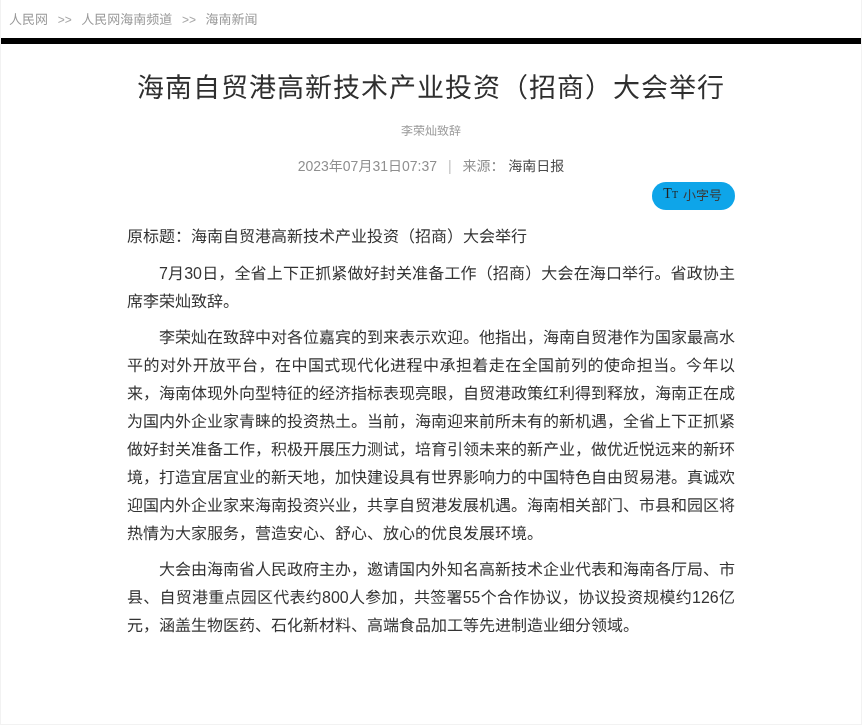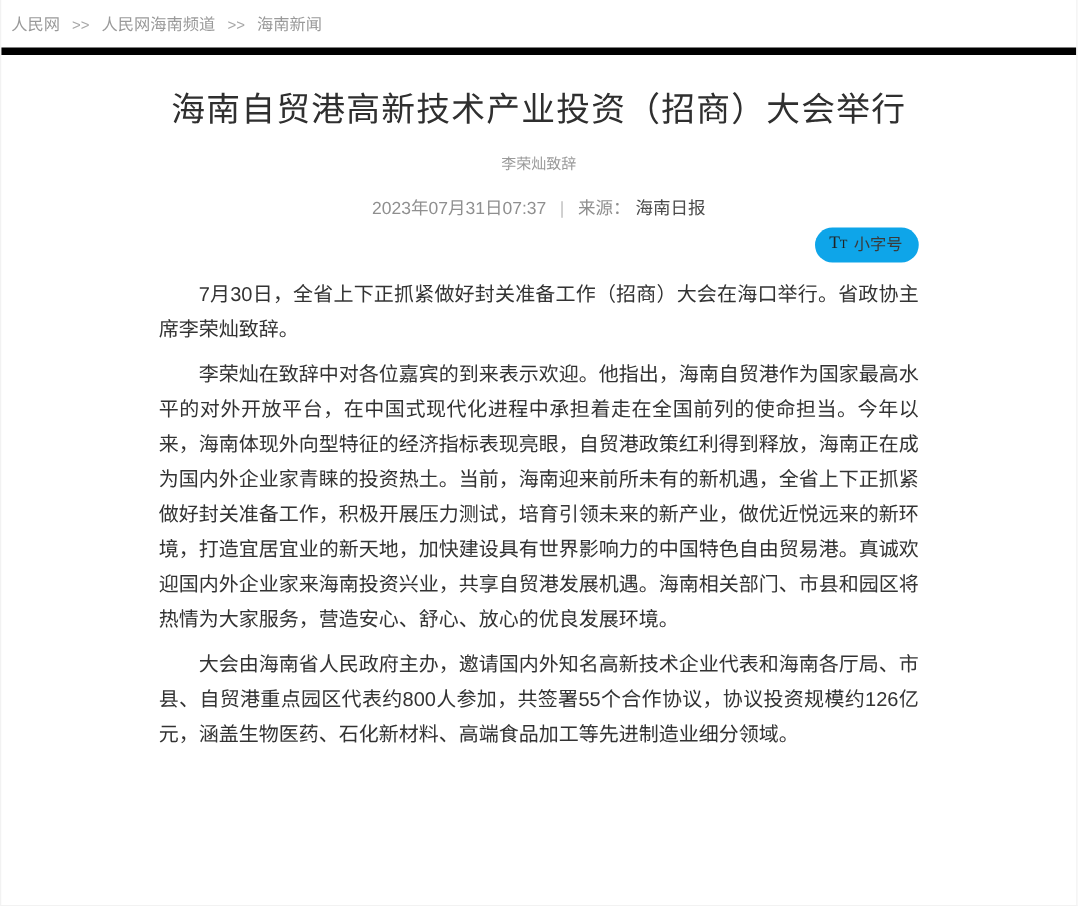--- a/index.html
+++ b/index.html
@@ -132,20 +132,21 @@
     </div>
 
     <div class="toolbar">
       <button class="font-btn">
         <span class="tt-icon"><span class="t-big">T</span><span class="t-small">T</span></span>
         <span>小字号</span>
       </button>
     </div>
 
     <div class="article-body">
+      <p class="original-title"><span>原标题：</span><span>海南自贸港高新技术产业投资（招商）大会举行</span></p>
       <p class="para">7月30日，全省上下正抓紧做好封关准备工作（招商）大会在海口举行。省政协主席李荣灿致辞。</p>
       <p class="para">李荣灿在致辞中对各位嘉宾的到来表示欢迎。他指出，海南自贸港作为国家最高水平的对外开放平台，在中国式现代化进程中承担着走在全国前列的使命担当。今年以来，海南体现外向型特征的经济指标表现亮眼，自贸港政策红利得到释放，海南正在成为国内外企业家青睐的投资热土。当前，海南迎来前所未有的新机遇，全省上下正抓紧做好封关准备工作，积极开展压力测试，培育引领未来的新产业，做优近悦远来的新环境，打造宜居宜业的新天地，加快建设具有世界影响力的中国特色自由贸易港。真诚欢迎国内外企业家来海南投资兴业，共享自贸港发展机遇。海南相关部门、市县和园区将热情为大家服务，营造安心、舒心、放心的优良发展环境。</p>
       <p class="para">大会由海南省人民政府主办，邀请国内外知名高新技术企业代表和海南各厅局、市县、自贸港重点园区代表约800人参加，共签署55个合作协议，协议投资规模约126亿元，涵盖生物医药、石化新材料、高端食品加工等先进制造业细分领域。</p>
 
     </div>
 
   </div>
 </div>
 
 </body></html>

